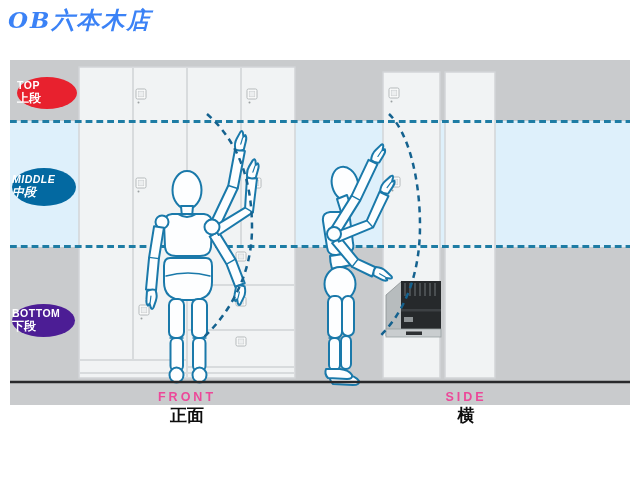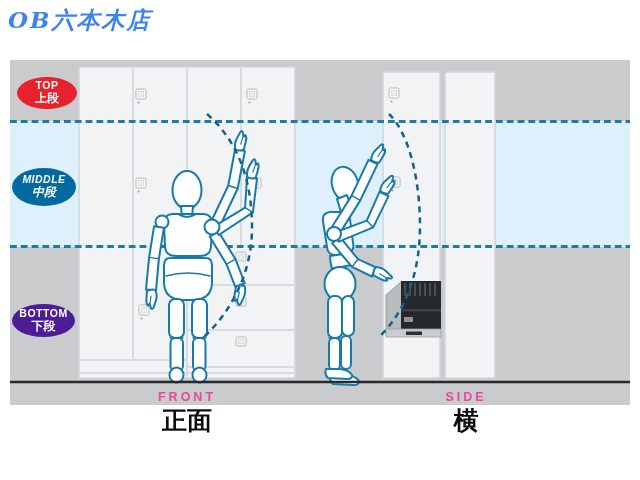--- a/index.html
+++ b/index.html
@@ -10,37 +10,37 @@
   .abs{position:absolute;}
   
   #title{
     left:8px;top:5px;width:300px;
     font-family:"DejaVu Serif", serif;
     font-weight:bold;font-style:italic;
     font-size:23px;letter-spacing:2px;color:#3b82f6;
   }
   
   .zone-oval{
-    border-radius:50%;color:#ffffff;text-align:center;
+    border-radius:50%;color:#ffffff;text-align:left;
     display:flex;flex-direction:column;justify-content:center;
     line-height:1.12;z-index:5;
   }
   .zone-oval .en{font-size:10.5px;font-weight:bold;letter-spacing:0.5px;}
   .zone-oval .ja{font-size:12px;font-weight:bold;}
   #oval-top{left:17px;top:77px;width:60px;height:32px;background:#e8212e;}
   #oval-middle{left:12px;top:168px;width:64px;height:38px;background:#0369a1;font-style:italic;}
   #oval-bottom{left:12px;top:304px;width:63px;height:33px;background:#4c1d95;}
   
   .view-en{
     width:150px;text-align:center;top:390px;
     font-size:12.5px;font-weight:600;letter-spacing:3px;color:#ec4899;z-index:5;
   }
   .view-ja{
     width:150px;text-align:center;top:404px;
-    font-size:25px;font-weight:700;color:#0d0d0d;z-index:5;
+    font-size:17px;font-weight:700;color:#0d0d0d;z-index:5;
   }
   #front-en,#front-ja{left:112px;}
   #side-en,#side-ja{left:391px;}
   #diagram-svg{left:0;top:0;z-index:1;}
 </style>
 </head>
 <body>
 
 <svg id="diagram-svg" class="abs" width="640" height="480" viewBox="0 0 640 480" xmlns="http://www.w3.org/2000/svg">
   <defs>

